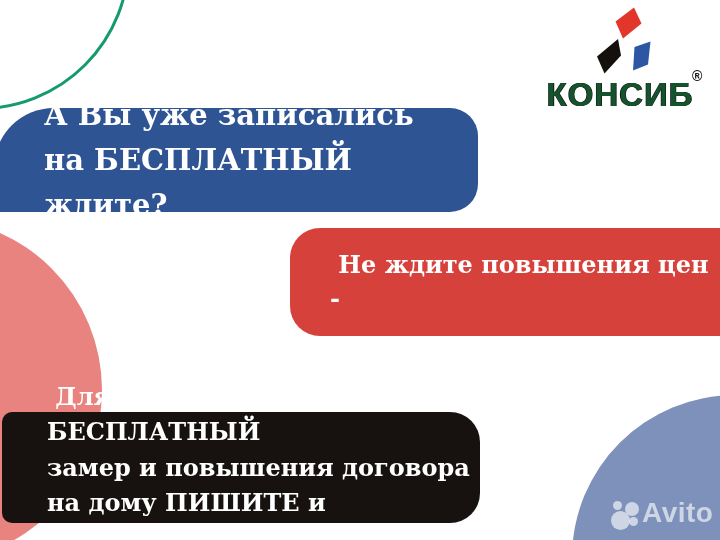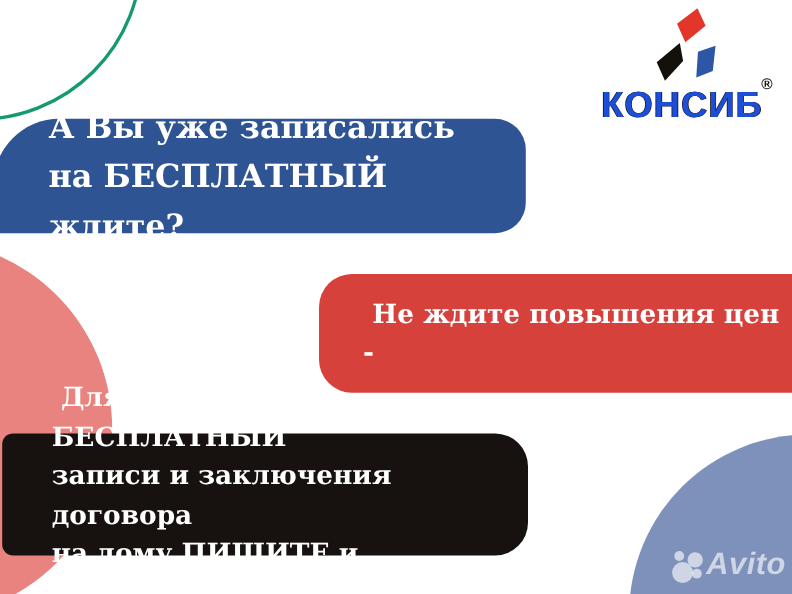--- a/index.html
+++ b/index.html
@@ -55,30 +55,30 @@
   .blue-banner {
     left: -6px; top: 108px;
     width: 484px; height: 104px;
     background: #2e5493;
     border-radius: 60px 28px 28px 0;
     padding: 4px 14px 4px 50px;
     font-size: 29px;
     line-height: 45px;
   }
   .red-banner {
-    left: 290px; top: 249px;
+    left: 290px; top: 228px;
     width: 430px; height: 108px;
     background: #d6413b;
     border-radius: 30px 0 0 30px;
     padding: 4px 10px 4px 40px;
     font-size: 24px;
     line-height: 34.5px;
   }
   .black-banner {
-    left: 2px; top: 394px;
+    left: 2px; top: 412px;
     width: 478px; height: 111px;
     background: #17120f;
     border-radius: 10px 30px 30px 10px;
     padding: 4px 10px 4px 45px;
     font-size: 24px;
     line-height: 35.5px;
   }
 
   
   .logo-mark {
@@ -89,21 +89,21 @@
   }
   .logo-text {
     position: absolute;
     left: 541px; top: 76px;
     width: 158px;
     text-align: center;
     font-family: "Liberation Sans", sans-serif;
     font-weight: bold;
     font-size: 33px;
     letter-spacing: 1px;
-    color: #1d4ed8;
+    color: #14532d;
     z-index: 2;
     text-shadow: 0.6px 0 #14100d, -0.6px 0 #14100d;
   }
   .registered-mark {
     position: absolute;
     left: 692px; top: 68px;
     font-family: "Liberation Sans", sans-serif;
     font-size: 14px;
     font-weight: bold;
     color: #14100d;
@@ -128,21 +128,20 @@
   .dot-tr { left: 19px; top: 8px;  width: 14px; height: 14px; }
   .dot-br { left: 23px; top: 23px; width: 9px;  height: 9px;  }
   .watermark-text {
     position: absolute;
     left: 36px; top: 3px;
     font-family: "Liberation Sans", sans-serif;
     font-weight: bold;
     font-size: 28px;
     line-height: 32px;
     letter-spacing: 0.5px;
-    font-style: italic;
   }
 </style>
 </head>
 <body>
 
 <div class="canvas">
 
   <div class="green-ring"></div>
   <div class="salmon-circle"></div>
   <div class="bluegray-circle"></div>
@@ -159,21 +158,21 @@
     <div class="line">А Вы уже записались</div>
     <div class="line">на БЕСПЛАТНЫЙ ждите?</div>
   </div>
 
   <div class="banner red-banner">
     <div class="line"> Не ждите повышения цен -</div>
   </div>
 
   <div class="banner black-banner">
     <div class="line"> Для записи на БЕСПЛАТНЫЙ</div>
-    <div class="line">записи и заключения договора</div>
+    <div class="line">замер и повышения договора</div>
     <div class="line">на дому ПИШИТЕ и ЗВОНИТЕ</div>
   </div>
 
   <div class="watermark">
     <span class="dot dot-tl"></span>
     <span class="dot dot-bl"></span>
     <span class="dot dot-tr"></span>
     <span class="dot dot-br"></span>
     <span class="watermark-text">Avito</span>
   </div>

